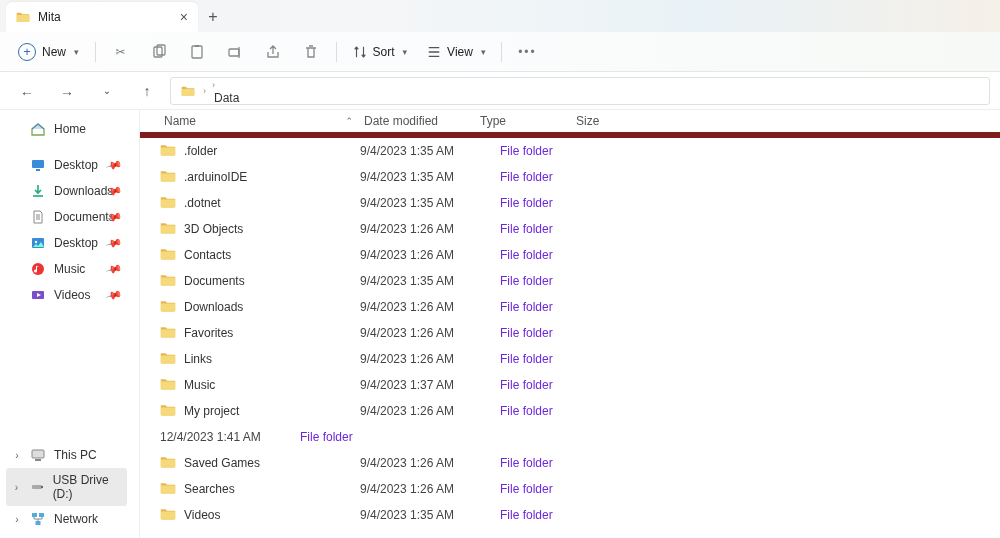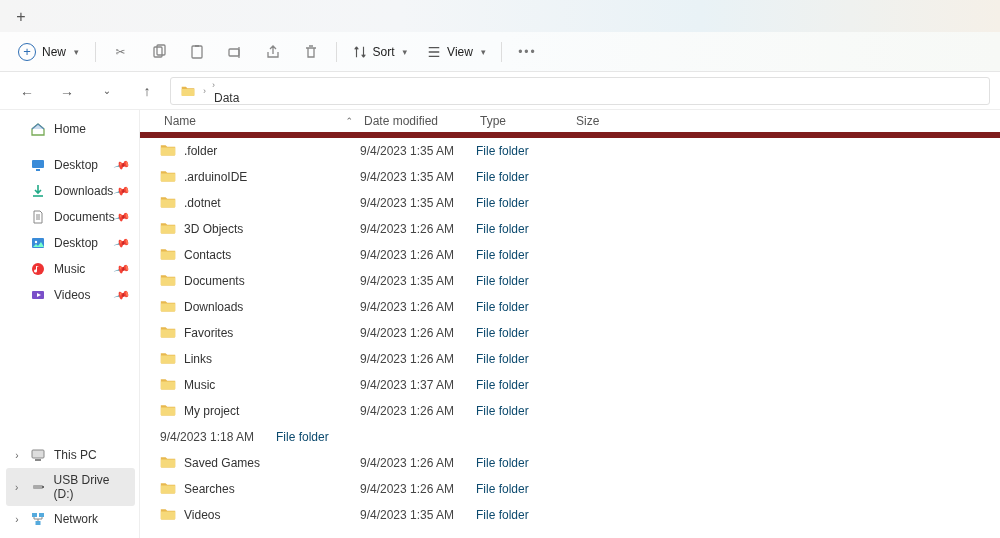--- a/index.html
+++ b/index.html
@@ -23,52 +23,62 @@
 
 
 .navrow { height: 38px; display: flex; align-items: center; gap: 6px; padding: 0 10px; border-bottom: 1px solid #eee; }
 .nav-ico { width: 34px; height: 30px; display: flex; align-items: center; justify-content: center; color: #555; cursor: pointer; font-size: 14px; border-radius: 4px; }
 .path { flex: 1; height: 28px; border: 1px solid #e0e0e0; border-radius: 3px; display: flex; align-items: center; padding: 0 6px; gap: 2px; overflow: hidden; }
 .crumb { display: flex; align-items: center; gap: 4px; padding: 0 4px; cursor: pointer; white-space: nowrap; }
 .sepc { color: #888; font-size: 9px; padding: 0 2px; }
 
 
 .main { display: flex; height: calc(538px - 32px - 40px - 38px); }
-.sidebar { width: 140px; border-right: 1px solid #eee; padding: 6px 4px 6px 6px; display: flex; flex-direction: column; overflow-y: auto; }
+.sidebar { width: 140px; border-right: 1px solid #eee; padding: 6px 12px 6px 6px; display: flex; flex-direction: column; overflow-y: auto; }
 .side-item { display: flex; align-items: center; gap: 8px; padding: 5px 6px; border-radius: 3px; cursor: pointer; position: relative; }
 .side-item.sel { background: #eaeaea; }
 .pin { position: absolute; right: 6px; color: #777; font-size: 11px; transform: rotate(30deg); }
 .side-gap { height: 10px; }
 .side-flex { flex: 1; }
 .side-item .chevx { width: 10px; color: #666; font-size: 10px; display: inline-block; text-align: center; }
 .side-item .ico { width: 16px; height: 16px; display: flex; align-items: center; justify-content: center; }
 
 
 .content { flex: 1; overflow-y: auto; }
 .headers { display: flex; align-items: center; height: 28px; border-bottom: 6px solid #7f1d1d; color: #555; padding-left: 20px; }
 .col-name { width: 200px; display: flex; align-items: center; gap: 10px; }
 .col-date { width: 116px; }
 .col-type { width: 96px; }
 .col-size { width: 60px; }
 .hdr { padding: 0 4px; cursor: pointer; border-right: 1px solid transparent; position: relative; }
 .hdr .sort { position: absolute; right: 6px; font-size: 9px; color: #666; }
 .row { display: flex; align-items: center; height: 26px; padding-left: 20px; cursor: default; }
 .row .fname { flex: 0 0 200px; display: flex; align-items: center; gap: 8px; }
 .row .fdate { flex: 0 0 116px; color: #444; }
-.row .ftype { flex: 0 0 96px; color: #0c4a6e; }
+.row .ftype { flex: 0 0 96px; color: #6d28d9; margin-left: 24px; }
 .row .fsize { flex: 0 0 60px; color: #444; }
 
 
 svg.folder path.back { fill: #e8b84f; }
 svg.folder path.front { fill: #f6d97a; }
 </style>
 </head>
 <body>
 
 <div class="titlebar">
+  <div class="tab">
+    <span class="folder-ico">
+      <svg class="folder" viewBox="0 0 20 16" width="14" height="14">
+          <path class="back" d="M1 2h6l2 2h10v10a1 1 0 0 1-1 1H2a1 1 0 0 1-1-1V2z"></path>
+          <path class="front" d="M1 5h18v9a1 1 0 0 1-1 1H2a1 1 0 0 1-1-1V5z"></path>
+        </svg>
+    </span>
+    <span class="label">Mita</span>
+    <span class="close">×</span>
+  </div>
   <div class="newtab">+</div>
 </div>
 
 <div class="toolbar">
   <div class="btn">
     <span class="plus-circ">+</span>
     <span>New</span>
     <span class="chev">▾</span>
   </div>
   <div class="sep"></div>
@@ -397,21 +407,21 @@
                 <path class="back" d="M1 2h6l2 2h10v10a1 1 0 0 1-1 1H2a1 1 0 0 1-1-1V2z"></path>
                 <path class="front" d="M1 5h18v9a1 1 0 0 1-1 1H2a1 1 0 0 1-1-1V5z"></path>
               </svg></span>
             <span>My project</span>
           </div>
           <div class="fdate">9/4/2023 1:26 AM</div>
           <div class="ftype">File folder</div>
           <div class="fsize"></div>
         </div>
         <div class="row">
-          <div class="fdate">9/4/2023 1:18 AM</div>
+          <div class="fdate">12/4/2023 1:41 AM</div>
           <div class="ftype">File folder</div>
           <div class="fsize"></div>
         </div>
         <div class="row">
           <div class="fname">
             <span><svg class="folder" viewBox="0 0 20 16" width="16" height="14">
                 <path class="back" d="M1 2h6l2 2h10v10a1 1 0 0 1-1 1H2a1 1 0 0 1-1-1V2z"></path>
                 <path class="front" d="M1 5h18v9a1 1 0 0 1-1 1H2a1 1 0 0 1-1-1V5z"></path>
               </svg></span>
             <span>Saved Games</span>

